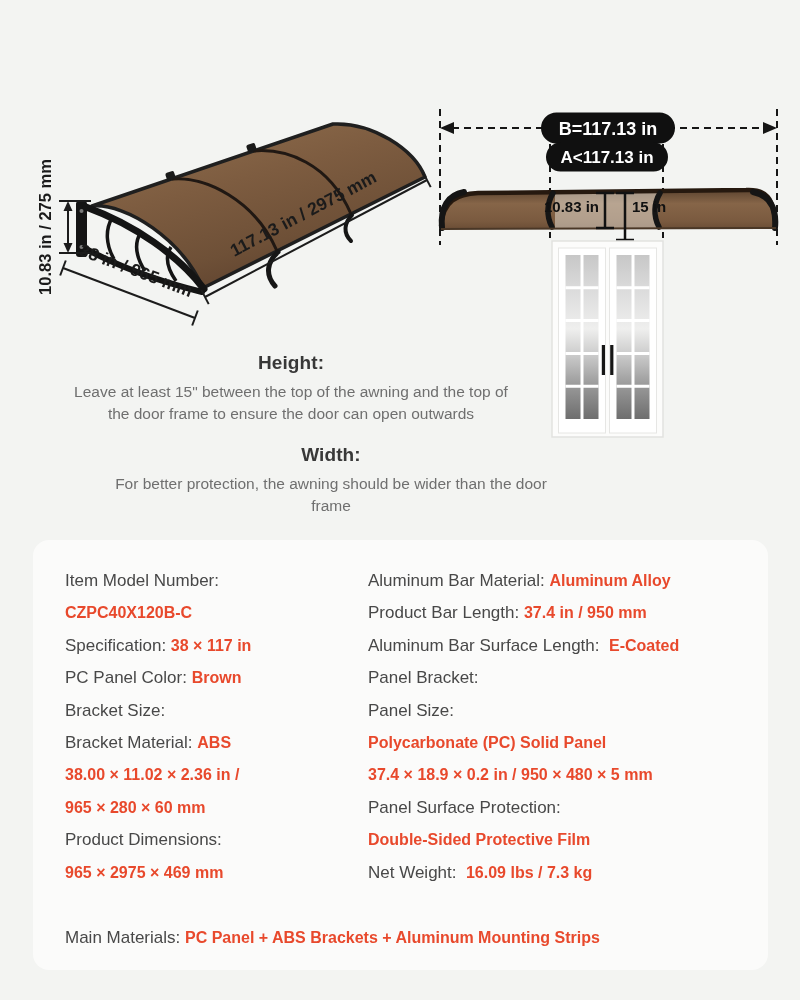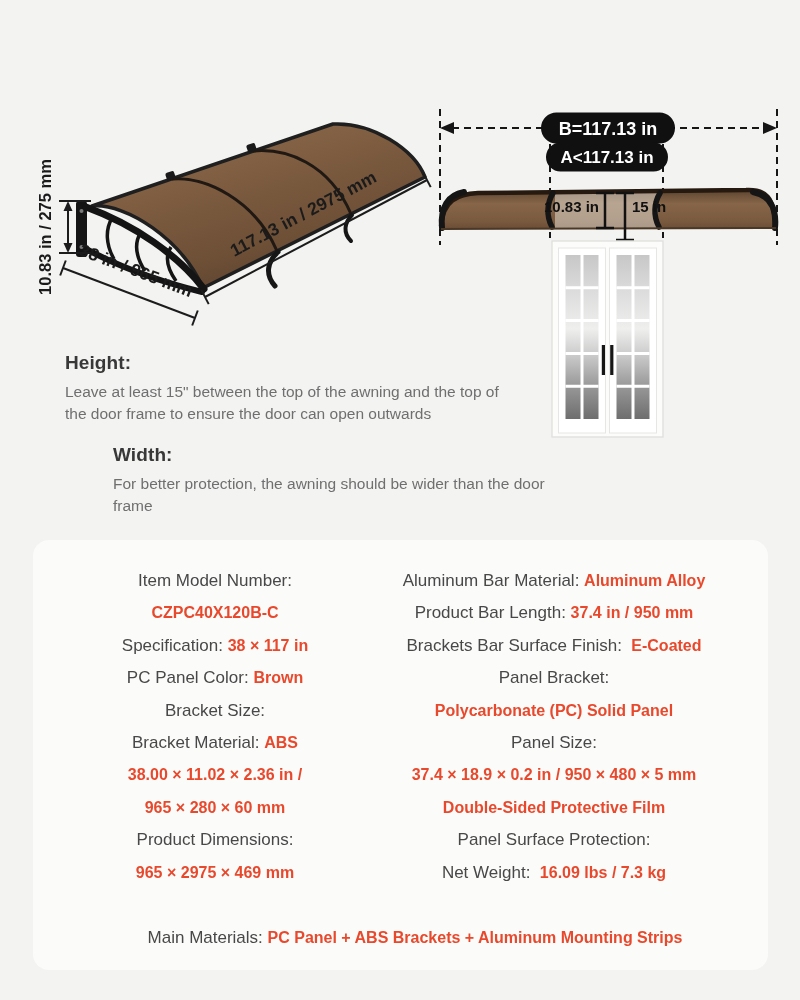--- a/index.html
+++ b/index.html
@@ -9,27 +9,27 @@
   *{box-sizing:border-box; margin:0; padding:0;}
   html,body{width:800px; height:1000px;}
   body{
     position:relative; overflow:hidden;
     background:var(--page-bg,#f3f4f2);
     font-family:"Liberation Sans", sans-serif;
     color:var(--ink,#1b1b1b);
   }
   .abs{position:absolute;}
   
-  .note{position:absolute; left:65px; width:452px;}
+  .note{position:absolute; left:65px; width:452px;text-align:center;}
   .note h3{font-size:19px; font-weight:700; color:var(--heading,#383838); letter-spacing:.1px;}
   .note p{margin-top:7px; font-size:15.5px; line-height:22px; color:var(--muted,#6f6f6f);}
   
   .card{
     position:absolute; left:33px; top:540px; width:735px; height:430px;
-    background:var(--card-bg,#fbfbfa); border-radius:16px;text-align:center;
+    background:var(--card-bg,#fbfbfa); border-radius:16px;
   }
   .col{position:absolute; top:25px;}
   .col-left{left:32px; width:300px;}
   .col-right{left:335px; width:372px;}
   .spec-row{height:32.4px; line-height:32.4px; white-space:pre; font-size:17px; color:var(--label,#484848);}
   .spec-row .val{font-size:16px; font-weight:700; color:var(--accent,#e8492c);}
   .card-footer{position:absolute; left:32px; top:382px; width:700px;}
   svg text{font-family:"Liberation Sans", sans-serif;}
 </style>
 </head>
@@ -207,25 +207,25 @@
     <div class="spec-row"><span class="lbl">Bracket Size:</span><span class="val"></span></div>
     <div class="spec-row"><span class="lbl">Bracket Material: </span><span class="val">ABS</span></div>
     <div class="spec-row"><span class="lbl"></span><span class="val">38.00 × 11.02 × 2.36 in /</span></div>
     <div class="spec-row"><span class="lbl"></span><span class="val">965 × 280 × 60 mm</span></div>
     <div class="spec-row"><span class="lbl">Product Dimensions:</span><span class="val"></span></div>
     <div class="spec-row"><span class="lbl"></span><span class="val">965 × 2975 × 469 mm</span></div>
   </div>
   <div class="col col-right">
     <div class="spec-row"><span class="lbl">Aluminum Bar Material: </span><span class="val">Aluminum Alloy</span></div>
     <div class="spec-row"><span class="lbl">Product Bar Length: </span><span class="val">37.4 in / 950 mm</span></div>
-    <div class="spec-row"><span class="lbl">Brackets Bar Surface Finish:  </span><span class="val">E-Coated</span></div>
+    <div class="spec-row"><span class="lbl">Aluminum Bar Surface Length:  </span><span class="val">E-Coated</span></div>
     <div class="spec-row"><span class="lbl">Panel Bracket:</span><span class="val"></span></div>
+    <div class="spec-row"><span class="lbl">Panel Size:</span><span class="val"></span></div>
     <div class="spec-row"><span class="lbl"></span><span class="val">Polycarbonate (PC) Solid Panel</span></div>
-    <div class="spec-row"><span class="lbl">Panel Size:</span><span class="val"></span></div>
     <div class="spec-row"><span class="lbl"></span><span class="val">37.4 × 18.9 × 0.2 in / 950 × 480 × 5 mm</span></div>
+    <div class="spec-row"><span class="lbl">Panel Surface Protection:</span><span class="val"></span></div>
     <div class="spec-row"><span class="lbl"></span><span class="val">Double-Sided Protective Film</span></div>
-    <div class="spec-row"><span class="lbl">Panel Surface Protection:</span><span class="val"></span></div>
     <div class="spec-row"><span class="lbl">Net Weight:  </span><span class="val">16.09 lbs / 7.3 kg</span></div>
   </div>
   <div class="card-footer">
     <div class="spec-row"><span class="lbl">Main Materials: </span><span class="val">PC Panel + ABS Brackets + Aluminum Mounting Strips</span></div>
   </div>
 </div>
 
 </body></html>

